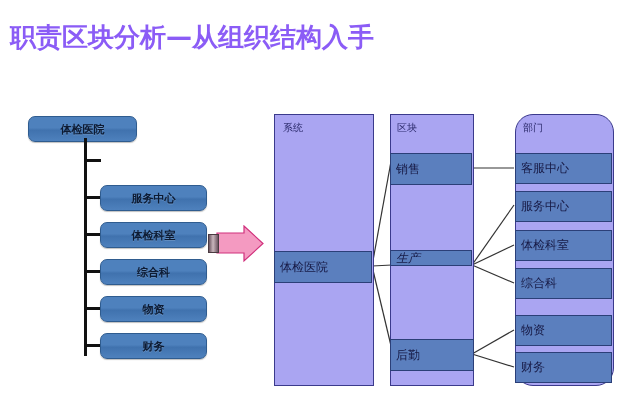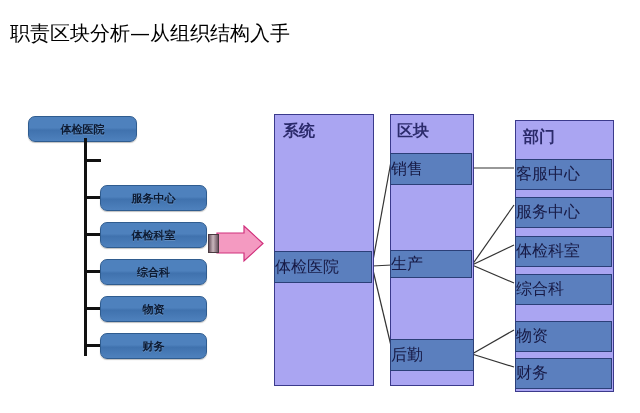--- a/index.html
+++ b/index.html
@@ -6,21 +6,21 @@
   body{
     width:640px;height:413px;background:#ffffff;overflow:hidden;
     font-family:"DejaVu Sans","Liberation Sans",sans-serif;
     position:relative;
   }
   #slide{position:absolute;left:0;top:0;width:640px;height:413px;}
 
   
   .title{
     position:absolute;left:10px;top:20px;
-    font-size:20px;font-weight:normal;color:#000000;
+    font-size:26px;font-weight:bold;color:#8b5cf6;
     letter-spacing:0px;white-space:nowrap;
     font-family:"DejaVu Sans","Liberation Sans",sans-serif;
   }
 
   
   .tree{position:absolute;left:0;top:0;width:265px;height:413px;}
   .node{
     position:absolute;
     background:linear-gradient(to bottom,#4e81bd 0%,#4e81bd 45%,#4072ae 55%,#4e81bd 100%);
     border:1px solid #2f5c8f;border-radius:7px;
@@ -39,29 +39,29 @@
   .arrow-tail{position:absolute;left:0px;top:9px;width:9px;height:17px;
      background:linear-gradient(to right,#6b5560 0%,#c9b6bd 45%,#6b5560 100%);
      border:1px solid #4a3a41;}
 
   
   .col{
     position:absolute;
     background:#aaa5f2;border:1px solid #3b3a8c;
   }
   .col-title{
-    position:absolute;font-size:16px;color:#2b2a6b;
-    font-weight:bold;white-space:nowrap;
+    position:absolute;font-size:10px;color:#2b2a6b;
+    font-weight:normal;white-space:nowrap;
   }
   .cell{
     position:absolute;
     background:#5b7fbe;border:1px solid #2b3f78;
-    color:#171a45;font-size:16px;
+    color:#171a45;font-size:12px;
     display:flex;align-items:center;
-    box-sizing:border-box;
+    padding-left:5px;box-sizing:border-box;
     white-space:nowrap;
   }
   svg.links{position:absolute;left:0;top:0;width:640px;height:413px;pointer-events:none;}
 </style>
 </head>
 <body>
 
 <div id="slide">
 
   <div class="title">职责区块分析—从组织结构入手</div>
@@ -129,29 +129,29 @@
         <span>体检医院</span>
       </div>
     </div>
 
     <div class="col" style="left:390px;top:114px;width:82px;height:270px;">
       <div class="col-title" style="left:6px;top:6px;">区块</div>
 
       <div class="cell" style="left:-1px;top:38px;width:82px;height:32px;">
         <span>销售</span>
       </div>
-      <div class="cell" style="left:-1px;top:135px;width:82px;height:28px;">
+      <div class="cell" style="left:-1px;top:135px;width:82px;height:16px;font-style:italic;">
         <span>生产</span>
       </div>
       <div class="cell" style="left:-1px;top:224px;width:84px;height:32px;">
         <span>后勤</span>
       </div>
     </div>
 
-    <div class="col" style="left:515px;top:120px;width:97px;height:270px;">
+    <div class="col" style="left:515px;top:114px;width:97px;height:270px;border-radius:18px;">
       <div class="col-title" style="left:7px;top:6px;">部门</div>
 
       <div class="cell" style="left:-1px;top:38px;width:97px;height:31px;align-items:center;">
         <span>客服中心</span>
       </div>
       <div class="cell" style="left:-1px;top:76px;width:97px;height:31px;">
         <span>服务中心</span>
       </div>
       <div class="cell" style="left:-1px;top:115px;width:97px;height:31px;">
         <span>体检科室</span>

